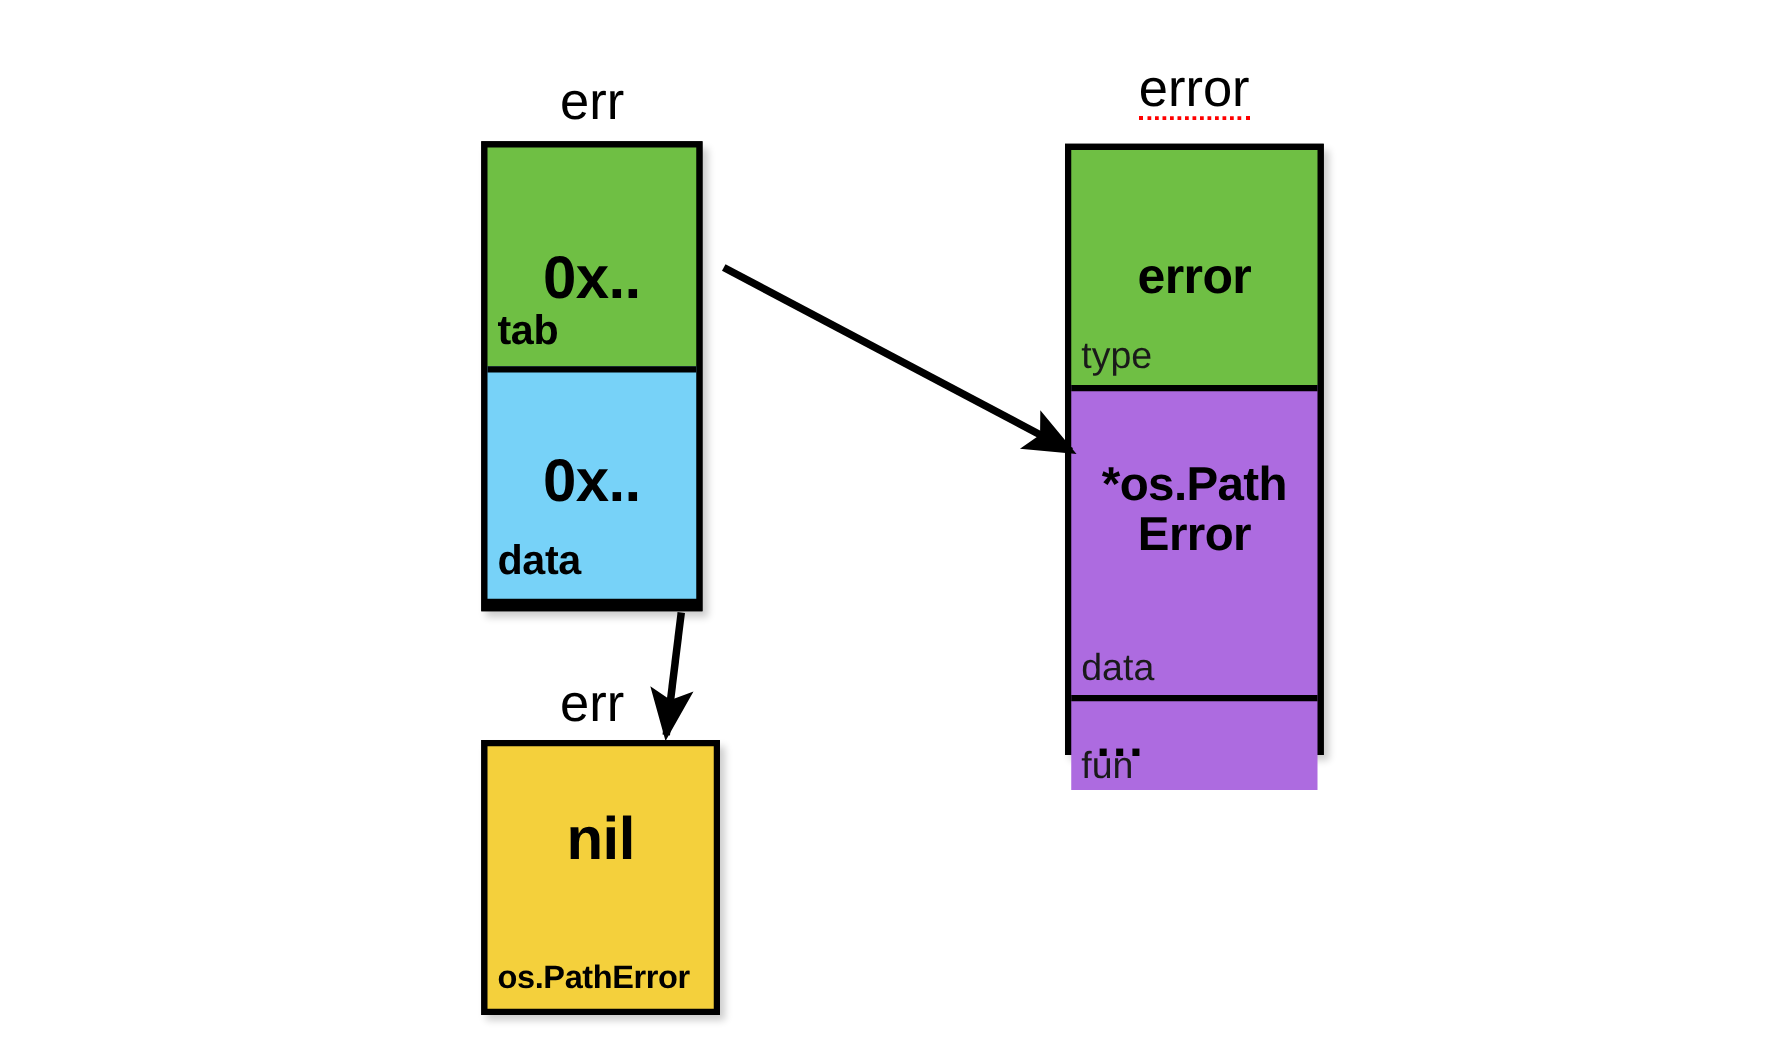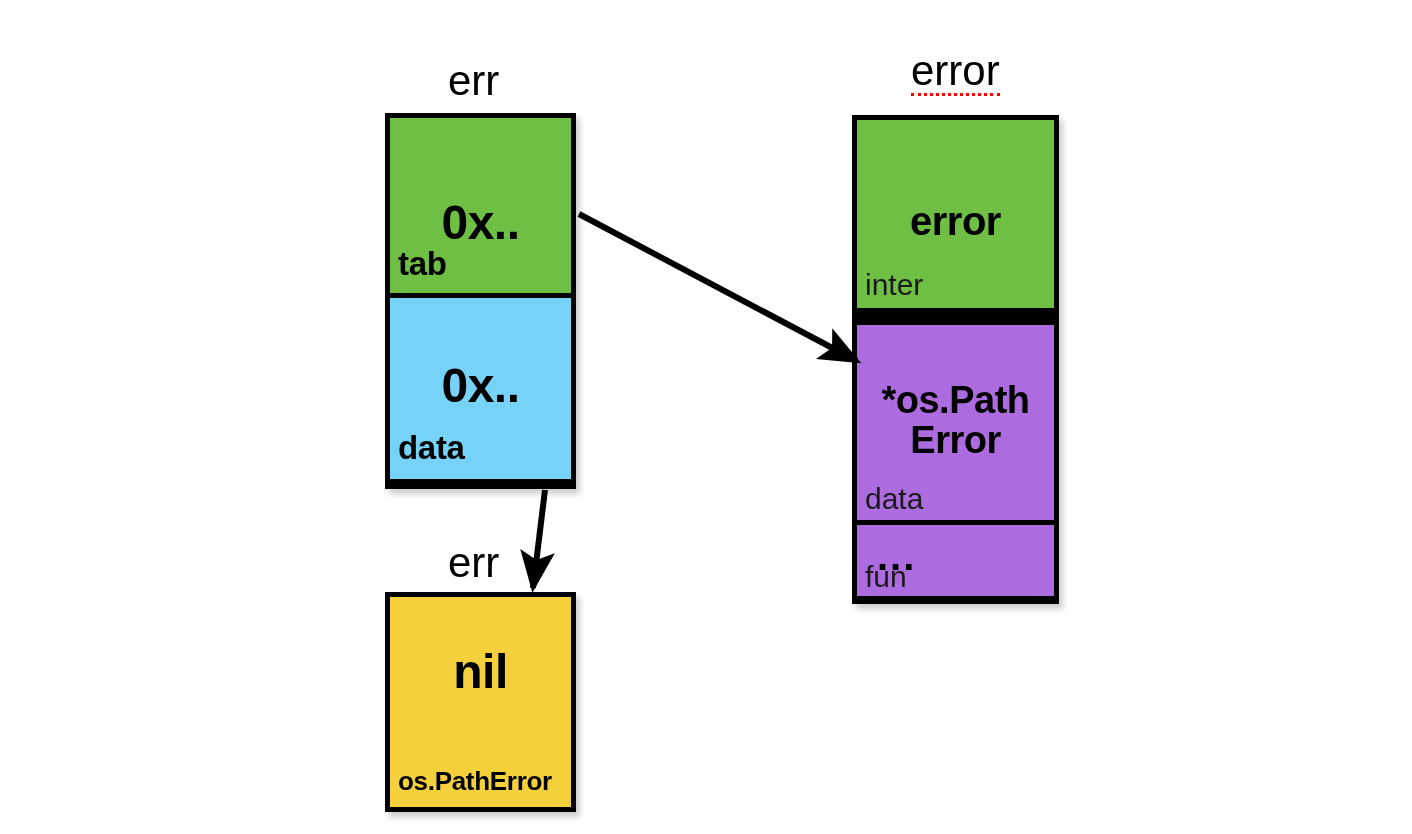--- a/index.html
+++ b/index.html
@@ -104,41 +104,41 @@
 <body>
 
 <div id="canvas">
 
   <div class="box-label" style="left:448px; top:60px;">err</div>
 
   <div class="box-label misspelled" style="left:911px; top:50px;">error</div>
 
   <div class="box-label" style="left:448px; top:542px;">err</div>
 
-  <div class="struct" style="left:385px; top:113px; width:191px; height:376px;">
+  <div class="struct" style="left:385px; top:113px; width:177px; height:376px;">
 
     <div class="cell cell-green" style="height:175px;">
       <div class="cell-value" style="top:80px; font-size:48px;">0x..</div>
       <div class="cell-field field-bold" style="bottom:10px;">tab</div>
     </div>
 
     <div class="cell cell-blue" style="height:186px;">
       <div class="cell-value" style="top:63px; font-size:48px;">0x..</div>
       <div class="cell-field field-bold" style="bottom:12px;">data</div>
     </div>
   </div>
 
   <div class="struct" style="left:852px; top:115px; width:207px; height:489px;">
 
     <div class="cell cell-green" style="height:188px;">
       <div class="cell-value" style="top:80px; font-size:40px;">error</div>
-      <div class="cell-field field-light" style="bottom:6px;">inter</div>
+      <div class="cell-field field-light" style="bottom:6px;">type</div>
     </div>
 
-    <div class="cell cell-purple" style="height:200px;margin-top:12px;">
+    <div class="cell cell-purple" style="height:248px;">
       <div class="cell-value" style="top:55px; font-size:38px;">*os.Path
 Error</div>
       <div class="cell-field field-light" style="bottom:4px;">data</div>
     </div>
 
     <div class="cell cell-purple" style="height:76px;">
       <div class="cell-value" style="top:10px; left:20px; right:auto; text-align:left; font-size:40px; letter-spacing:2px;">...</div>
       <div class="cell-field field-light" style="bottom:2px;">fun</div>
     </div>
   </div>

